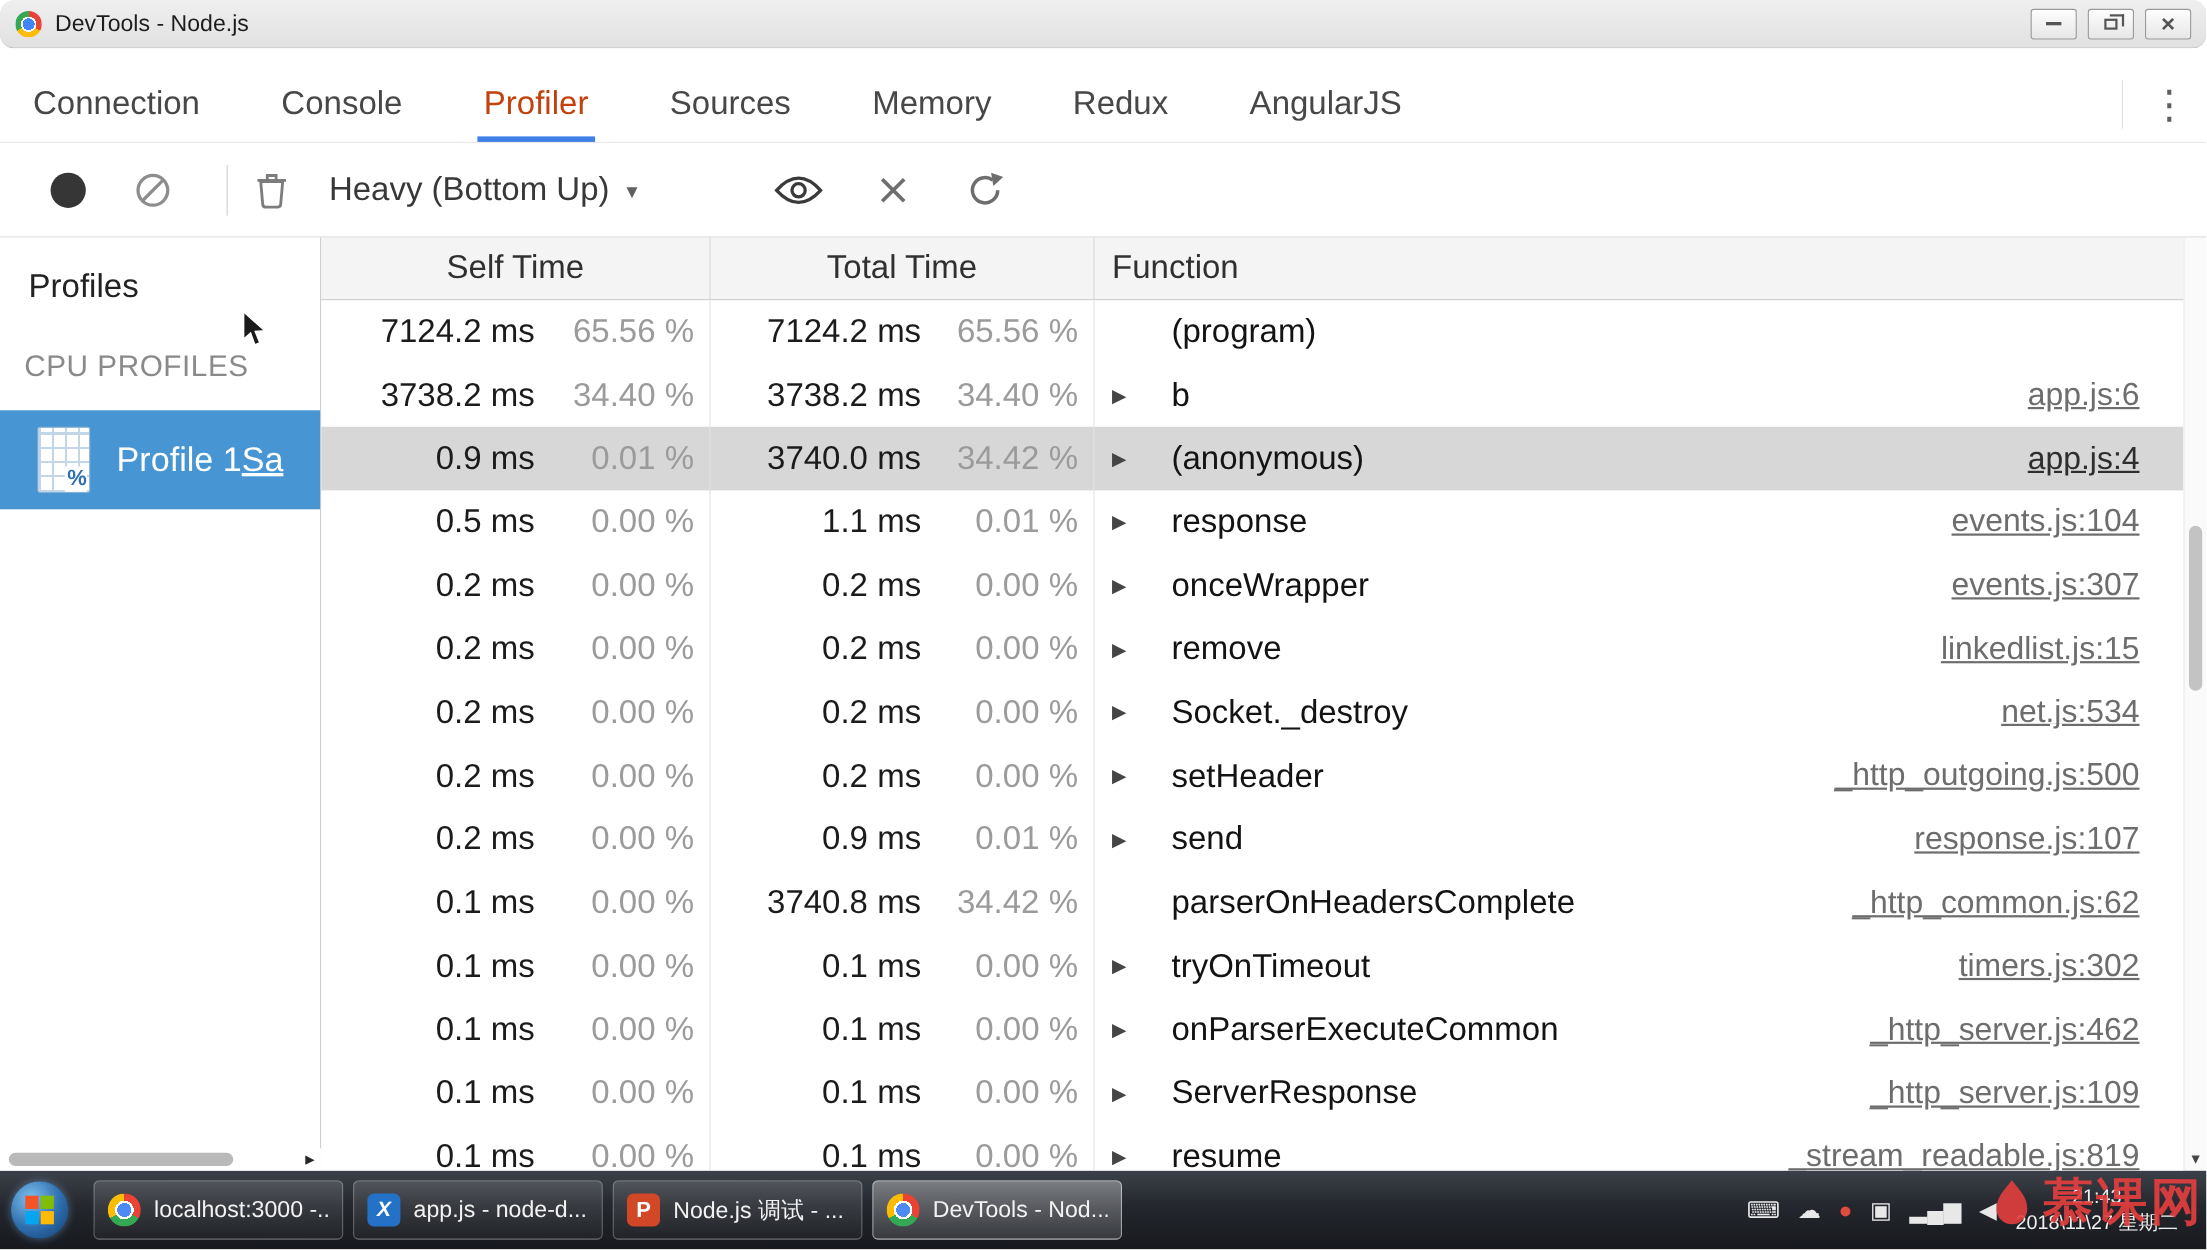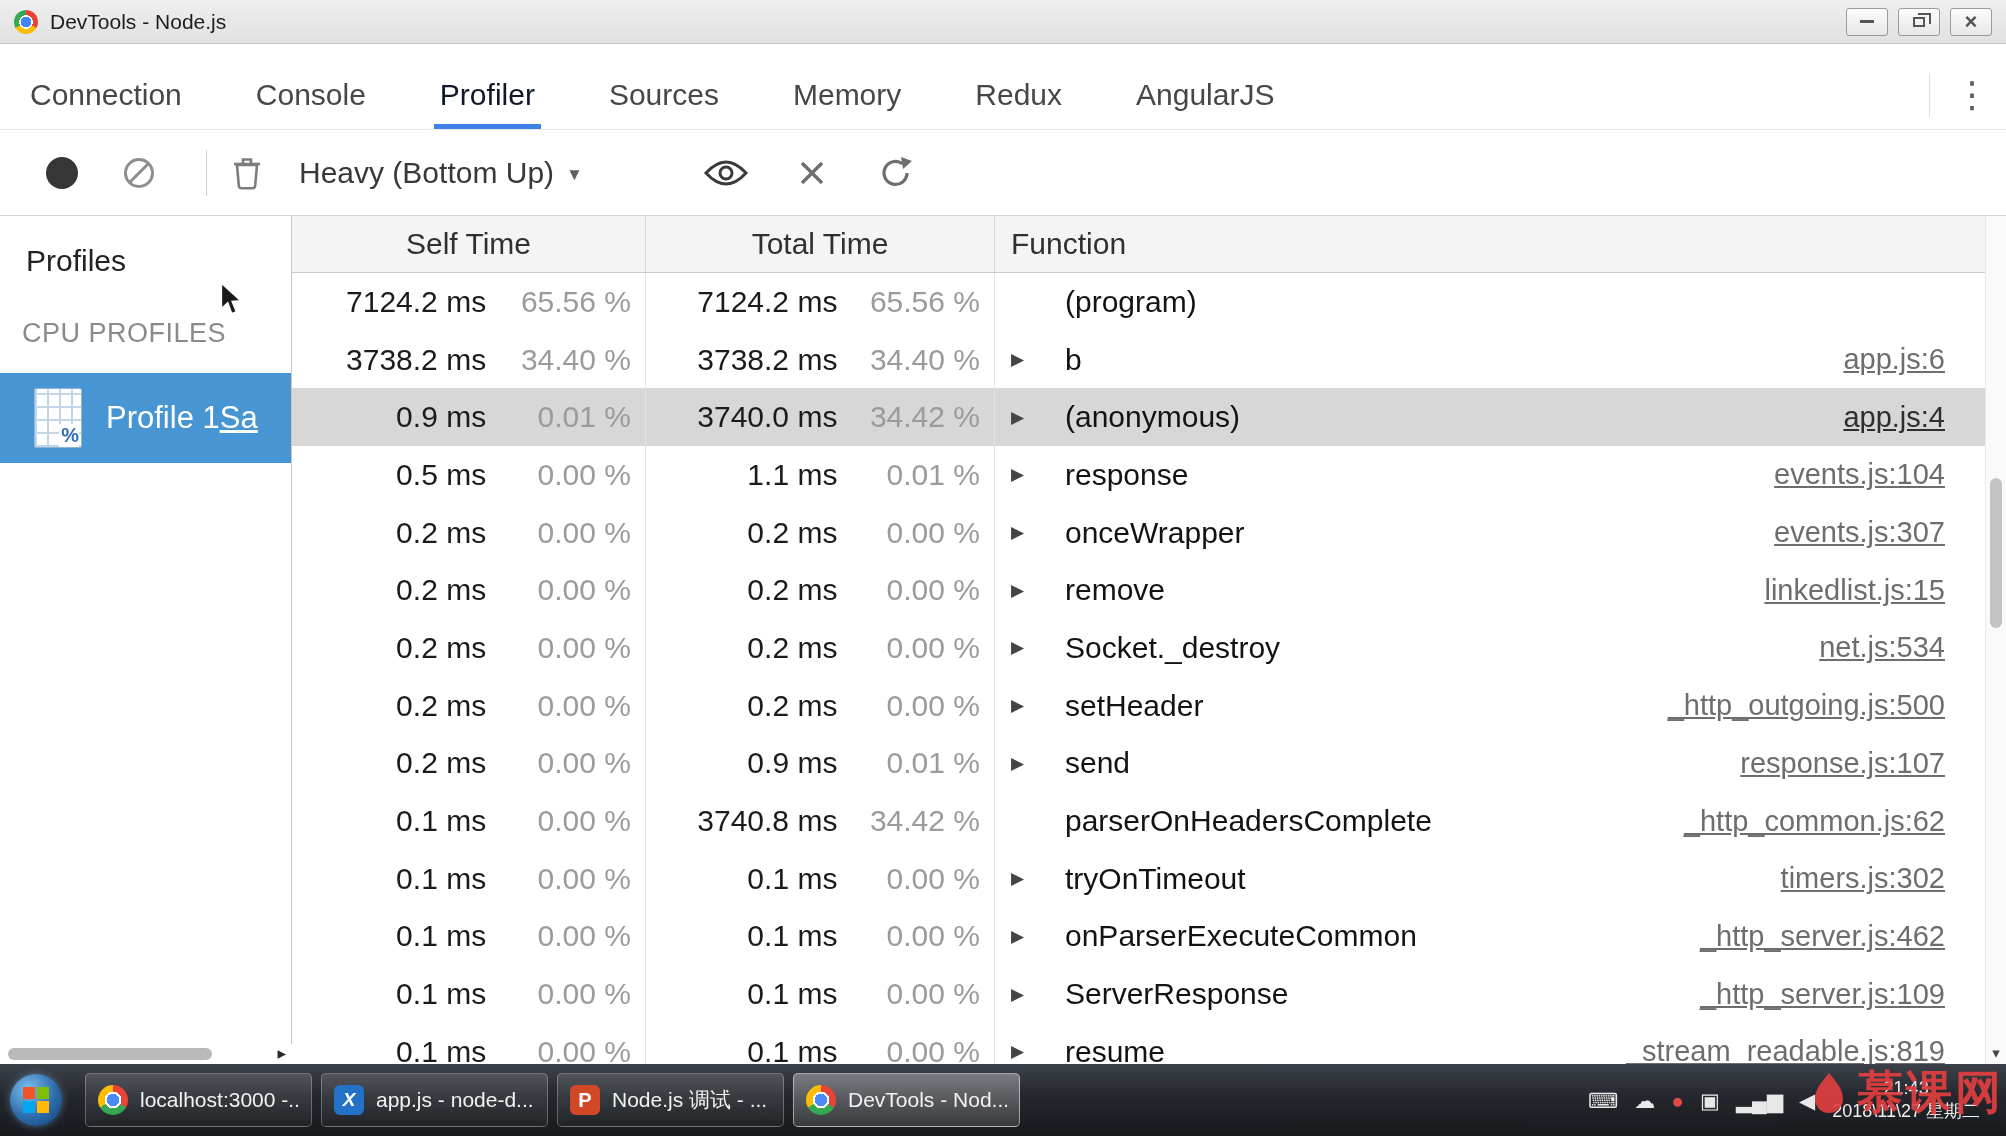--- a/index.html
+++ b/index.html
@@ -1,37 +1,37 @@
 <!DOCTYPE html>
 <html><head>
 <meta charset="utf-8">
 <style>
   * { box-sizing: border-box; margin: 0; padding: 0; }
   html,body { width:2006px; height:1136px; }
   body { font-family: "Liberation Sans", sans-serif; background:#fff; overflow:hidden; }
   .screen { position:relative; width:2006px; height:1136px; display:flex; flex-direction:column; background:#fff; overflow:hidden; }
 
   
-  .titlebar { height:44px; flex:0 0 44px; background:linear-gradient(#efefef,#e1e1e1); border-bottom:1px solid #c6c6c6; display:flex; align-items:center; padding:0 14px; gap:12px; }
+  .titlebar { height:44px; flex:0 0 44px; background:linear-gradient(#efefef,#e1e1e1); border-bottom:1px solid #c6c6c6; display:flex; align-items:center; padding:0 14px; gap:12px;border-radius:13px; }
   .app-icon { width:24px; height:24px; border-radius:50%;
     background: radial-gradient(circle,#4285f4 0 32%, #fff 32% 41%, rgba(0,0,0,0) 41%),
                 conic-gradient(#ea4335 0 120deg,#fbbc05 120deg 240deg,#34a853 240deg 360deg); }
   .title-text { font-size:21px; color:#1d1d1d; }
   .win-controls { margin-left:auto; display:flex; gap:10px; }
   .win-btn { width:42px; height:28px; border:1px solid #9b9b9b; border-radius:3px;
     background:linear-gradient(#fdfdfd,#e7e7e7); display:flex; align-items:center; justify-content:center; color:#4d4d4d; }
   .glyph-min { width:14px; height:3px; background:#555; display:block; }
   .glyph-restore { width:12px; height:10px; border:2px solid #555; position:relative; display:block; }
   .glyph-restore::before { content:""; position:absolute; left:3px; top:-6px; width:11px; height:9px; border:2px solid #555; border-left:none; border-bottom:none; }
   .glyph-close { font-size:22px; font-weight:bold; line-height:1; color:#555; }
 
   
   .tabbar { height:70px; flex:0 0 70px; background:#fff; border-bottom:1px solid #e8e8e8; display:flex; align-items:stretch; padding-left:30px;margin-top:16px; }
   .tab { display:flex; align-items:center; margin-right:74px; font-size:30px; color:#474747; position:relative; }
-  .tab.active { color:#0f172a;justify-content:center; }
+  .tab.active { color:#c2410c;justify-content:center; }
   .tab.active::after { content:""; position:absolute; left:-6px; right:-6px; bottom:0; height:5px; background:#4081e8; }
   .tabbar-right { margin-left:auto; display:flex; align-items:center; padding-right:18px; }
   .tab-divider { width:1px; height:44px; background:#dedede; margin-right:24px; }
   .kebab { font-size:36px; color:#5e5e5e; width:34px; text-align:center; line-height:1; }
 
   
   .toolbar { height:85px; flex:0 0 85px; background:#fff; display:flex; align-items:center; padding-left:44px; }
   .tb-item { display:flex; align-items:center; justify-content:center; }
   .tb-record { margin-right:42px; }
   .tb-clear { margin-right:26px; }

